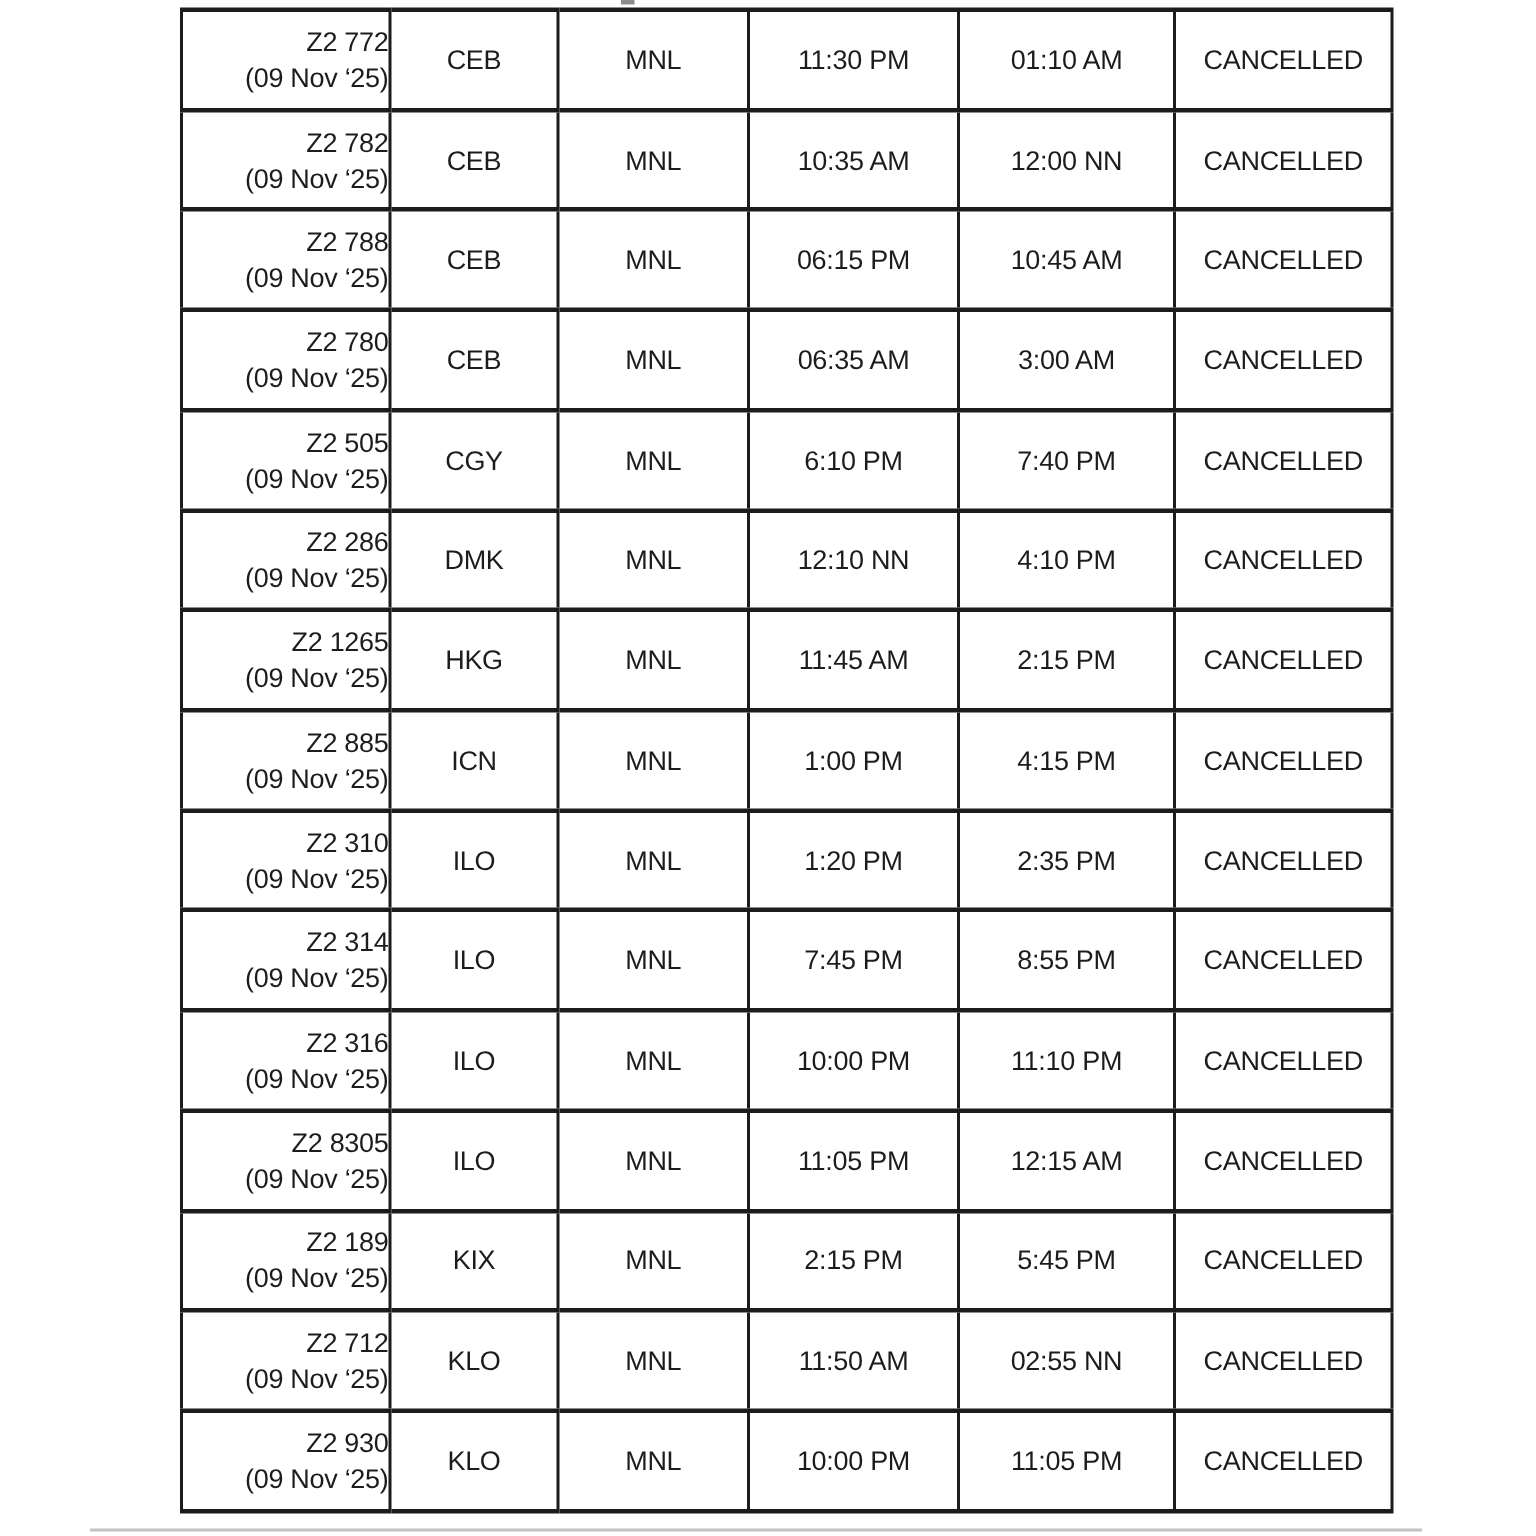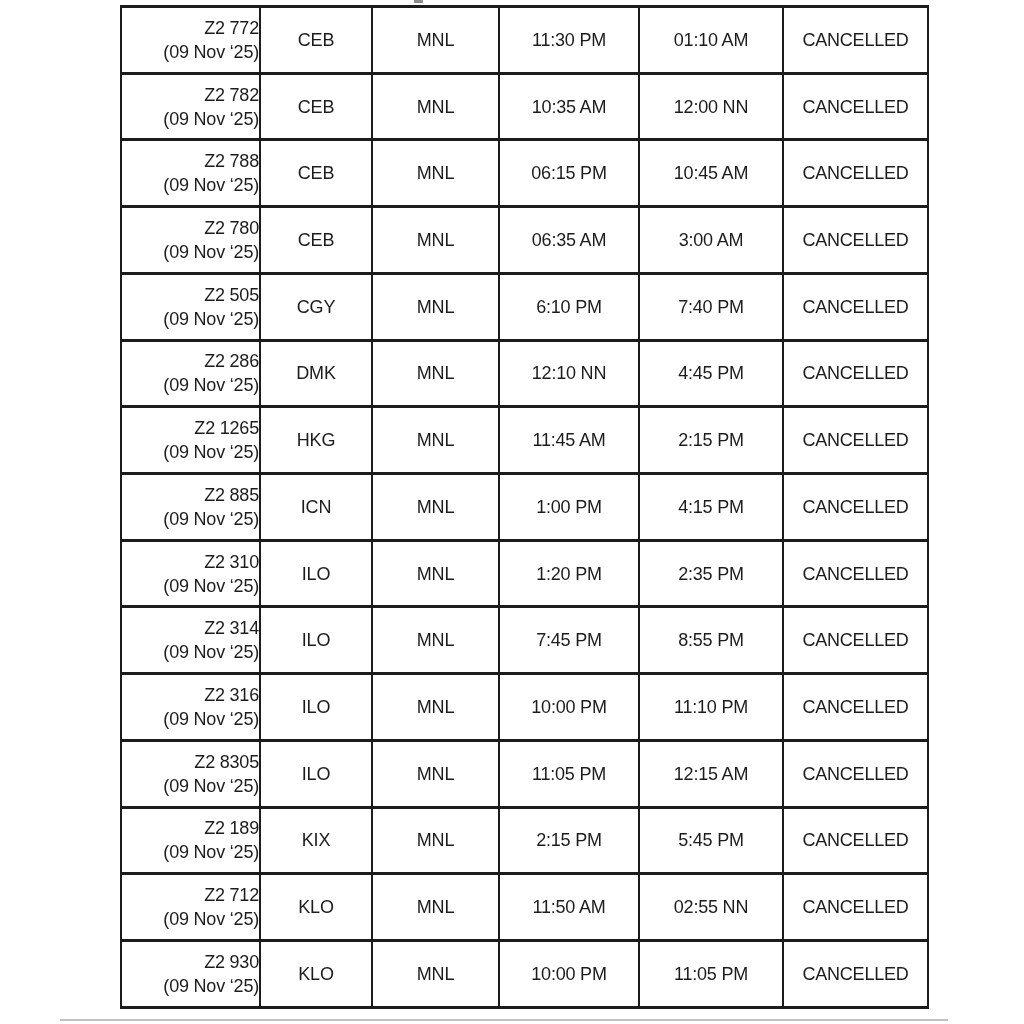--- a/index.html
+++ b/index.html
@@ -130,21 +130,21 @@
         <td>CANCELLED</td>
       </tr>
       <tr>
         <td class="flight-cell">
           <div>Z2 286</div>
           <div>(09 Nov ‘25)</div>
         </td>
         <td>DMK</td>
         <td>MNL</td>
         <td>12:10 NN</td>
-        <td>4:45 PM</td>
+        <td>4:10 PM</td>
         <td>CANCELLED</td>
       </tr>
       <tr>
         <td class="flight-cell">
           <div>Z2 1265</div>
           <div>(09 Nov ‘25)</div>
         </td>
         <td>HKG</td>
         <td>MNL</td>
         <td>11:45 AM</td>

